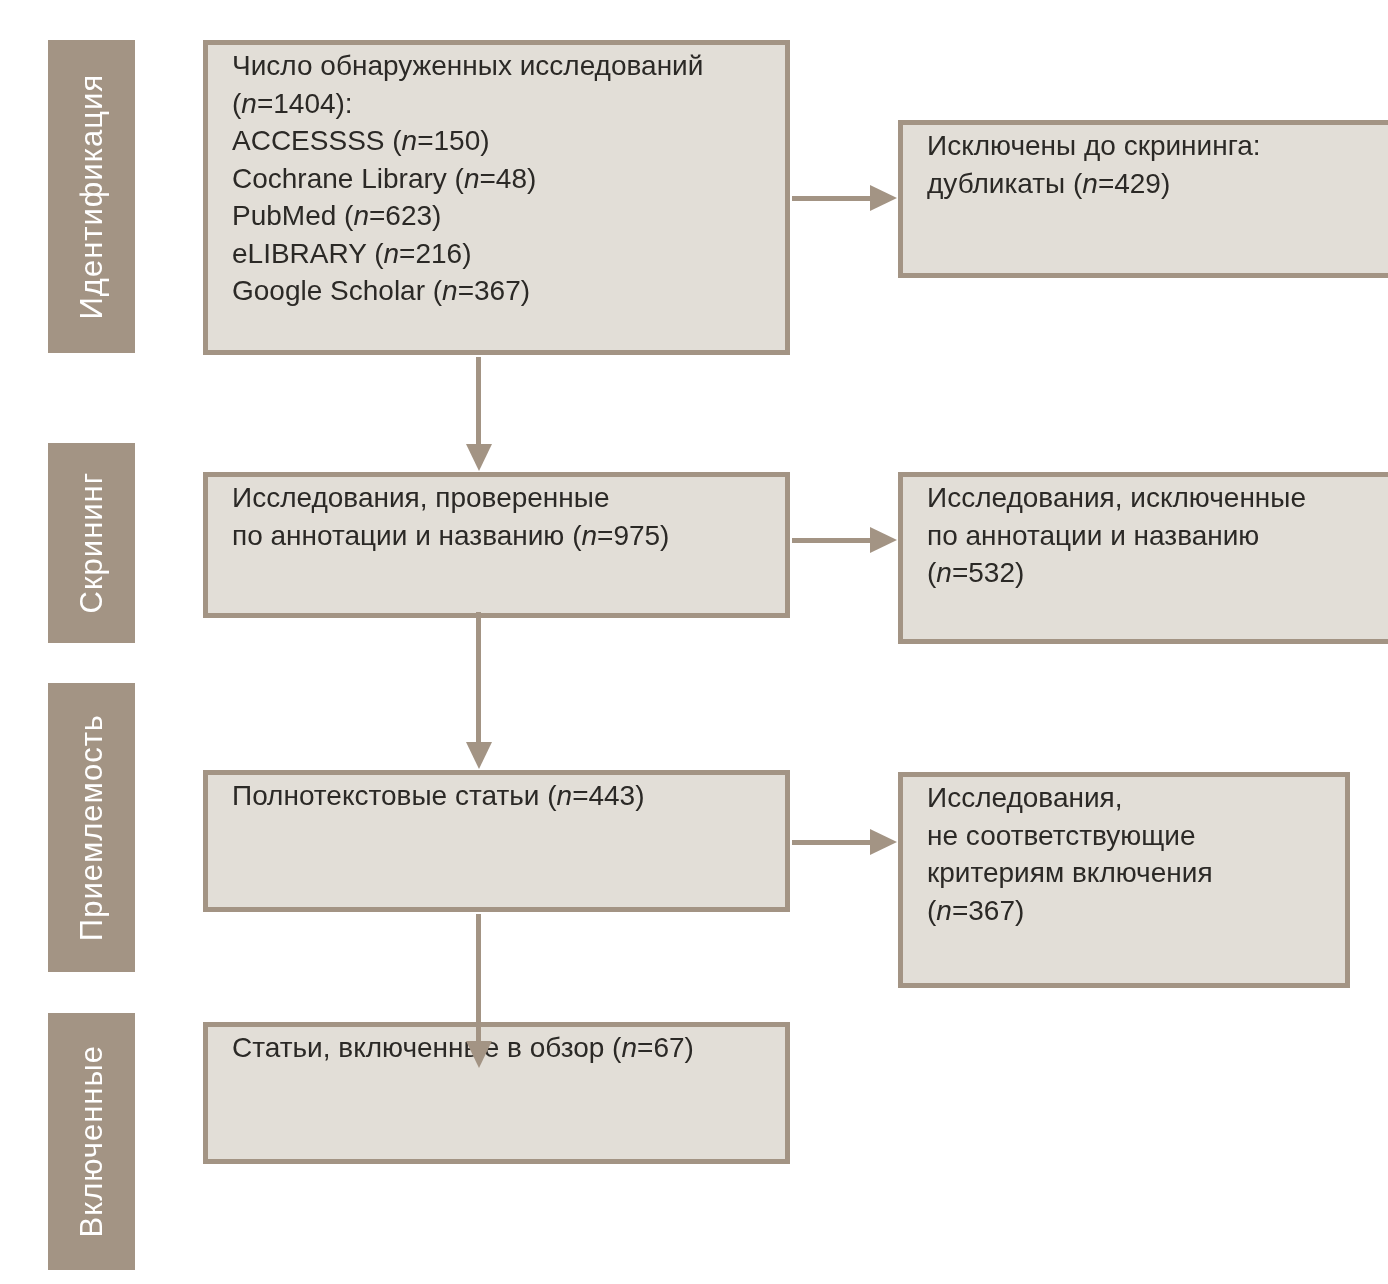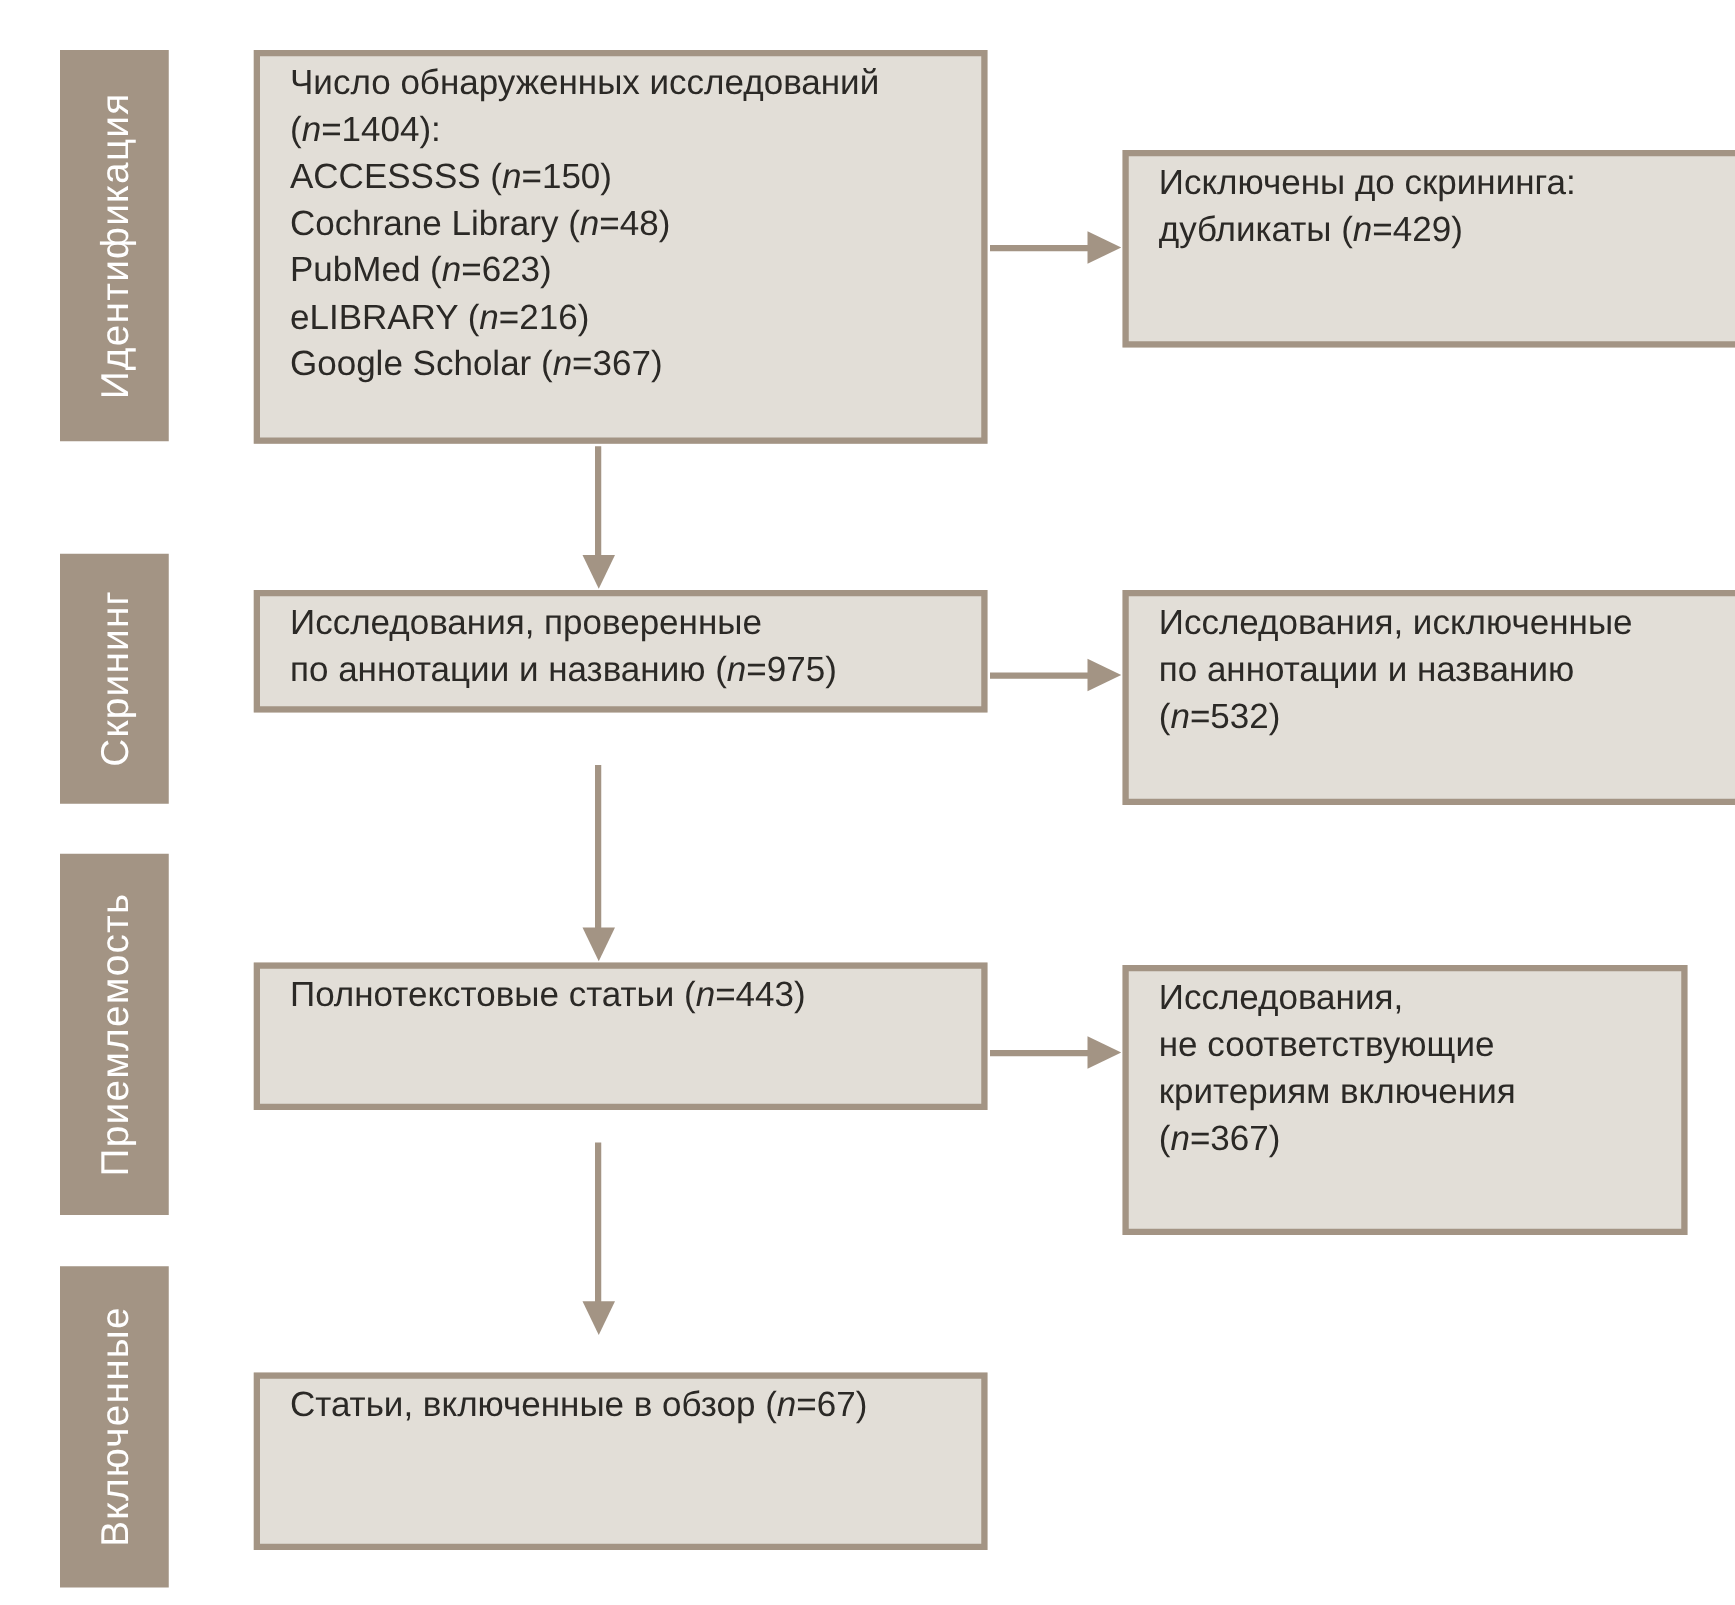--- a/index.html
+++ b/index.html
@@ -83,27 +83,27 @@
   <div class="stage" style="top:683px;height:289px;">
     <span class="stage-label">Приемлемость</span>
   </div>
   <div class="stage" style="top:1013px;height:257px;">
     <span class="stage-label">Включенные</span>
   </div>
 
   <div class="fbox" style="left:203px;top:40px;width:587px;height:315px;">
     <div class="inner">Число обнаруженных исследований<br>(<i>n</i>=1404):<br>ACCESSSS (<i>n</i>=150)<br>Cochrane Library (<i>n</i>=48)<br>PubMed (<i>n</i>=623)<br>eLIBRARY (<i>n</i>=216)<br>Google Scholar (<i>n</i>=367)</div>
   </div>
-  <div class="fbox" style="left:203px;top:472px;width:587px;height:98px;">
+  <div class="fbox" style="left:203px;top:472px;width:587px;height:146px;">
     <div class="inner">Исследования, проверенные<br>по аннотации и названию (<i>n</i>=975)</div>
   </div>
-  <div class="fbox" style="left:203px;top:770px;width:587px;height:118px;">
+  <div class="fbox" style="left:203px;top:770px;width:587px;height:142px;">
     <div class="inner">Полнотекстовые статьи (<i>n</i>=443)</div>
   </div>
-  <div class="fbox" style="left:203px;top:1098px;width:587px;height:142px;">
+  <div class="fbox" style="left:203px;top:1022px;width:587px;height:142px;">
     <div class="inner">Статьи, включенные в обзор (<i>n</i>=67)</div>
   </div>
 
   <div class="fbox" style="left:898px;top:120px;width:517px;height:158px;">
     <div class="inner">Исключены до скрининга:<br>дубликаты (<i>n</i>=429)</div>
   </div>
   <div class="fbox" style="left:898px;top:472px;width:540px;height:172px;">
     <div class="inner">Исследования, исключенные<br>по аннотации и названию<br>(<i>n</i>=532)</div>
   </div>
   <div class="fbox" style="left:898px;top:772px;width:452px;height:216px;">

